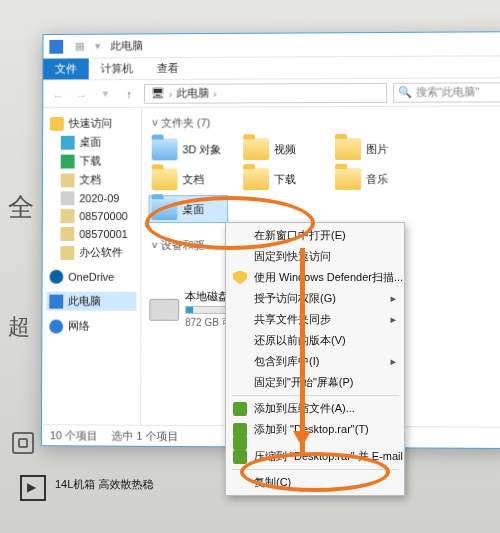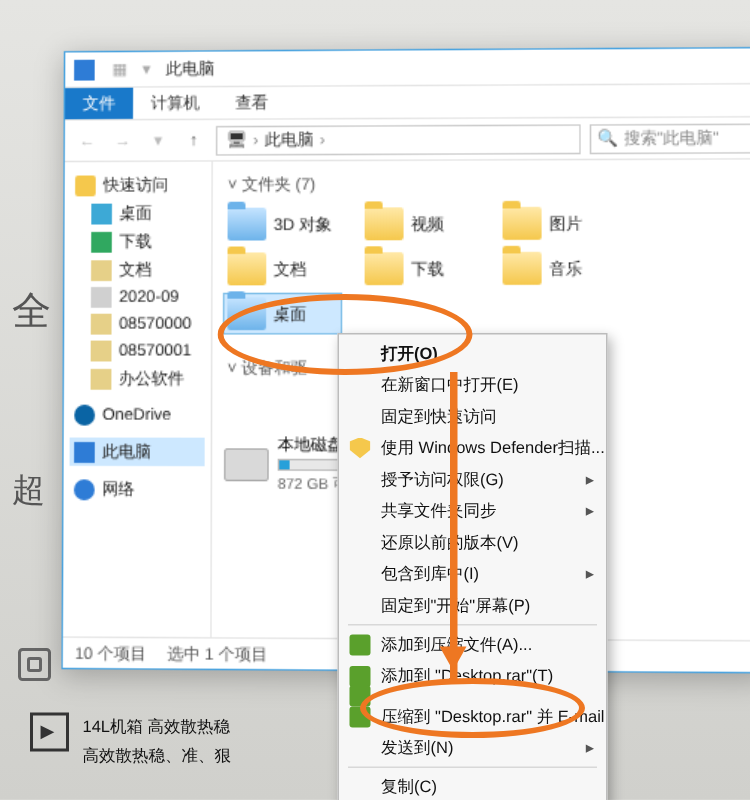--- a/index.html
+++ b/index.html
@@ -88,21 +88,20 @@
 </head>
 <body>
 
 <div class="backdrop">
   <div class="backdrop-text bt1">全</div>
   <div class="backdrop-text bt2">超</div>
   <div class="chip-icon"></div>
   <div class="prod-icon"></div>
   <div class="prod-txt">
     <span>14L机箱  高效散热稳</span><span style="margin-left:130px">门保修</span><br>
-    <span>高效散热稳、准、狠</span>
   </div>
 </div>
 
 <div class="window">
   <div class="titlebar">
     <div class="win-icon"></div>
     <div class="qat">
       <span>▦</span>
       <span>▾</span>
     </div>
@@ -240,21 +239,20 @@
     </div>
   </div>
 
   <div class="status">
     <span>10 个项目</span>
     <span>选中 1 个项目</span>
   </div>
 </div>
 
 <div class="ctx">
-  <div class="ctx-item" style="font-weight:bold">打开(O)</div>
   <div class="ctx-item">在新窗口中打开(E)</div>
   <div class="ctx-item">固定到快速访问</div>
   <div class="ctx-item">
       <div class="ctx-ico shield"></div>
       <span>使用 Windows Defender扫描...</span>
     </div>
   <div class="ctx-item sub">授予访问权限(G)</div>
   <div class="ctx-item sub">共享文件夹同步</div>
   <div class="ctx-item">还原以前的版本(V)</div>
   <div class="ctx-item sub">包含到库中(I)</div>
@@ -268,21 +266,20 @@
       <div class="ctx-ico arch"></div>
       <span>添加到 "Desktop.rar"(T)</span>
     </div>
   <div class="ctx-item">
       <div class="ctx-ico arch"></div>
     </div>
   <div class="ctx-item">
       <div class="ctx-ico arch"></div>
       <span>压缩到 "Desktop.rar" 并 E-mail</span>
     </div>
-  <div class="ctx-item sub">发送到(N)</div>
   <div class="ctx-sep"></div>
   <div class="ctx-item">复制(C)</div>
 
 </div>
 
 <div class="anno1"></div>
 <div class="arrow"></div>
 <div class="anno2"></div>
 
 </body></html>

